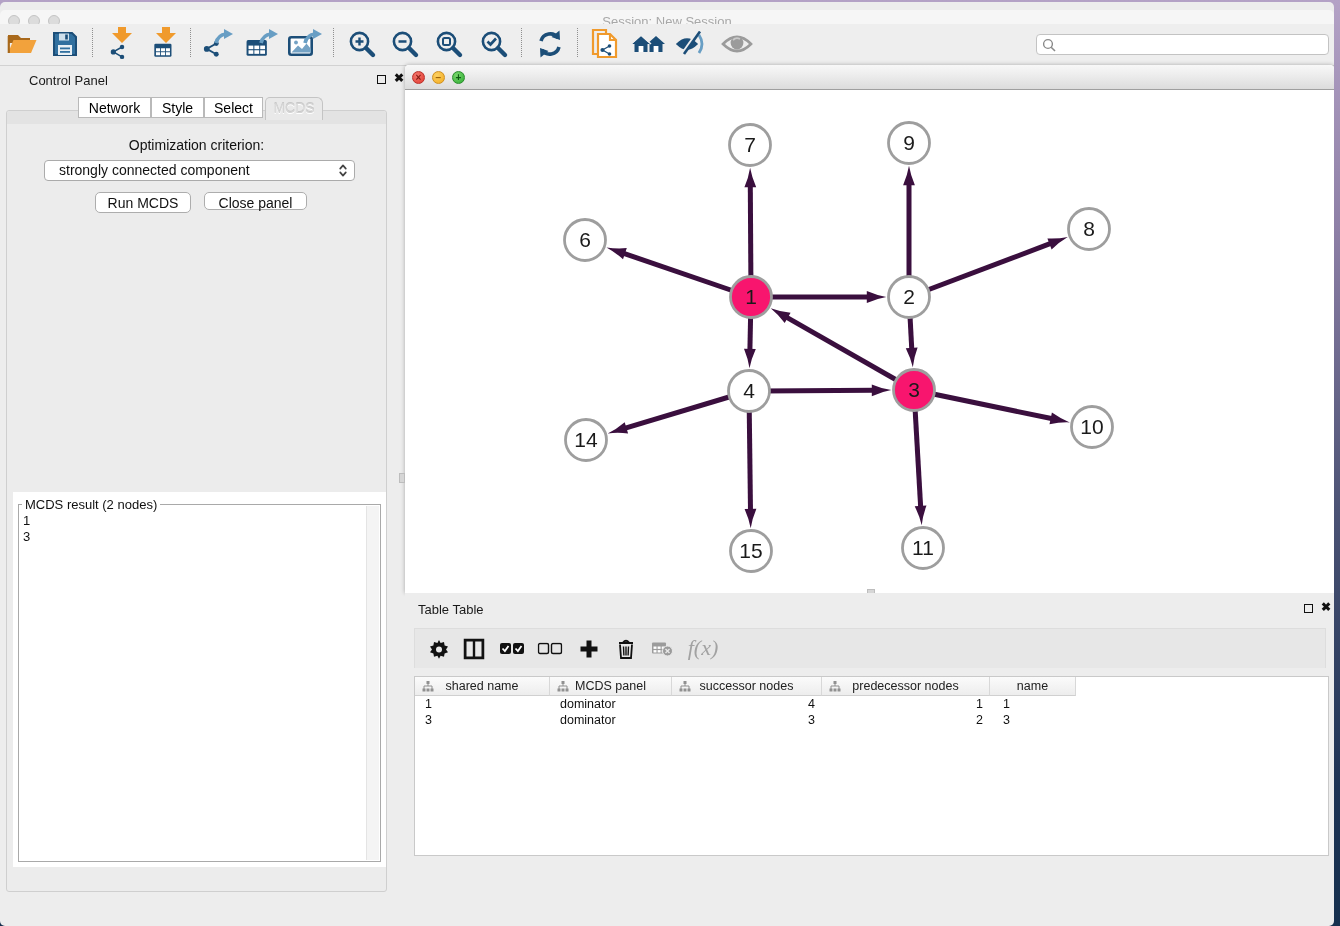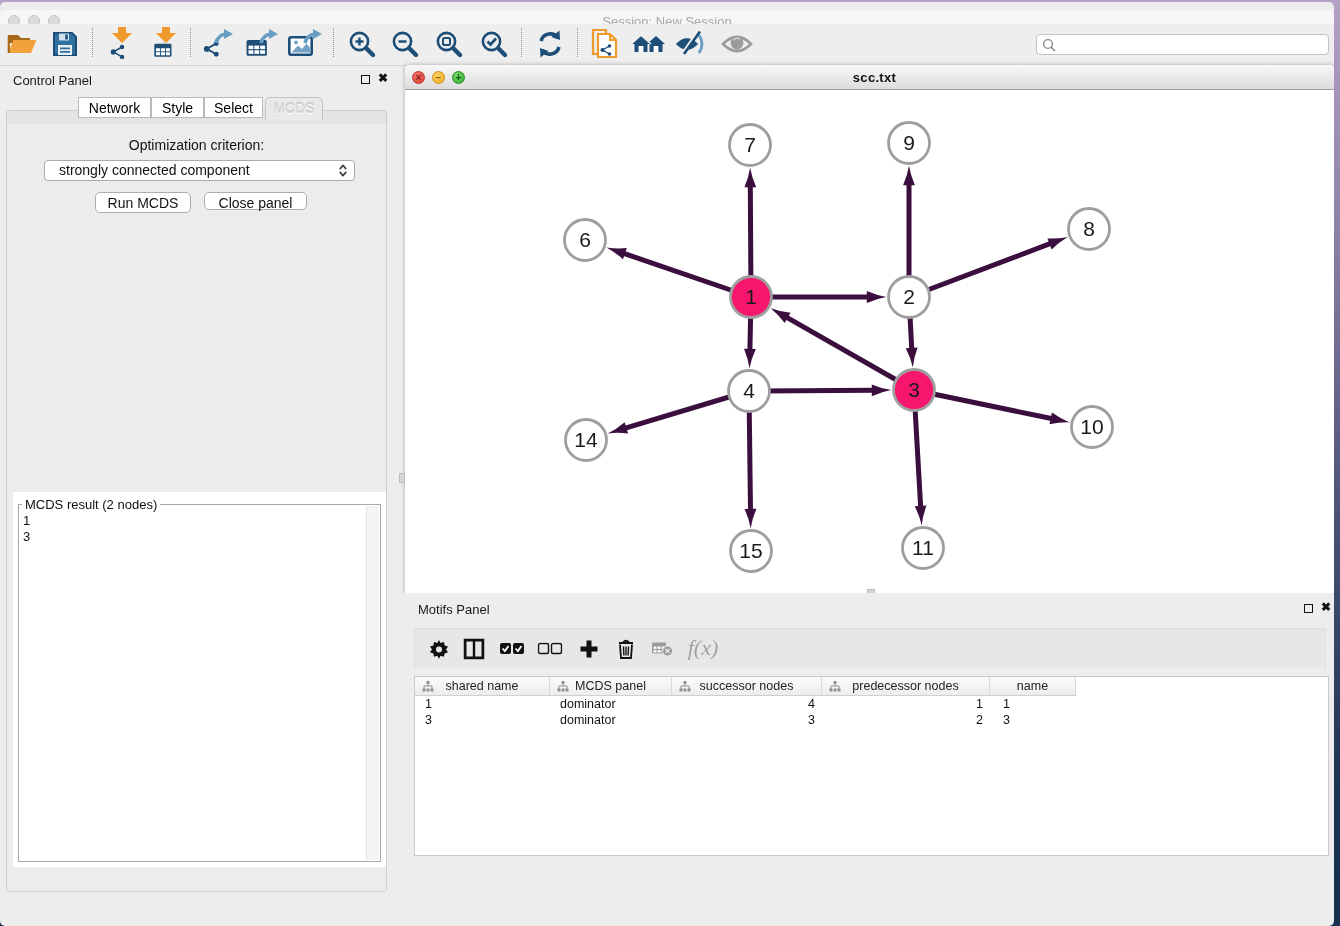--- a/index.html
+++ b/index.html
@@ -9,21 +9,21 @@
 #titlebar { position:absolute; left:0; top:0; width:100%; height:22px; background:#f6f6f6; border-bottom:1px solid #cfcfcf; border-radius:5px 5px 0 0;margin-top:8px; }
 .tl { position:absolute; top:5px; width:12px; height:12px; border-radius:50%; background:#dcdcdc; border:1px solid #c4c4c4; }
 #titlebar .t1{left:8px;} #titlebar .t2{left:28px;} #titlebar .t3{left:48px;}
 #title-text { position:absolute; top:4px; left:0; width:100%; text-align:center; font-size:13px; color:#a8a8a8; }
 
 #toolbar { position:absolute; left:0; top:22px; width:100%; height:42px; background:#eeeeee; border-bottom:1px solid #d2d2d2; }
 .tbsep { position:absolute; top:4px; height:29px; border-left:1px dotted #8f8f8f; }
 #searchbox { position:absolute; left:1036px; top:10px; width:293px; height:21px; background:#fff; border:1px solid #c3c3c3; border-radius:4px; }
 
 #cpanel { position:absolute; left:0; top:64px; width:392px; height:826px; background:#ededed; }
-#cpanel-head { position:absolute; left:0; top:0; width:100%; height:28px;padding-left:28px; }
+#cpanel-head { position:absolute; left:16px; top:0; width:100%; height:28px;padding-left:28px; }
 .pt { position:absolute; left:13px; top:7px; font-size:13px; color:#1a1a1a; }
 .float-btn { position:absolute; top:9px; width:9px; height:9px; border:1.5px solid #111; background:#ededed; }
 .close-x { position:absolute; top:5px; font-size:12px; font-weight:bold; color:#111; }
 #cptabs { position:absolute; left:78px; top:31px; height:21px; font-size:14px; z-index:5; }
 .cptab { position:absolute; top:0; height:21px; background:#fff; border:1px solid #b9b9b9; text-align:center; line-height:20px; color:#000; }
 #cpbody { position:absolute; left:6px; top:44px; width:381px; height:782px; background:#ececec; border:1px solid #cfcfcf; border-radius:3px; }
 #cpband { position:absolute; left:0; top:0; width:100%; height:13px; background:#e3e3e3; border-radius:3px 3px 0 0; }
 
 #netwin { position:absolute; left:405px; top:63px; width:929px; height:528px; background:#fff; border-radius:4px 4px 0 0; box-shadow:0 0 4px rgba(0,0,0,0.3); }
 #nettitle { position:absolute; left:0; top:0; width:100%; height:25px; background:linear-gradient(180deg,#f8f8f8 0%,#ececec 45%,#dcdcdc 100%); border-bottom:1px solid #9f9f9f; border-radius:4px 4px 0 0; }
@@ -222,21 +222,20 @@
         <div style="position:absolute; left:10px; top:21px; font-size:13px; color:#111; line-height:15.5px;">1<br>3</div>
         <div style="position:absolute; left:353px; top:14px; width:13px; height:354px; background:#f4f4f4; border-left:1px solid #e4e4e4;"></div>
       </div>
     </div>
   </div>
   <div id="netwin">
     <div id="nettitle">
       <div class="mtl" style="left:7px; background:radial-gradient(circle at 35% 30%,#f2766c,#e23a30); border:1px solid #b9302a; color:#841911;">×</div>
       <div class="mtl" style="left:27px; background:radial-gradient(circle at 35% 30%,#fcd062,#f3ab1e); border:1px solid #cf9020; color:#985f06;">−</div>
       <div class="mtl" style="left:47px; background:radial-gradient(circle at 35% 30%,#79d66c,#2dad32); border:1px solid #2a8b2c; color:#0c5a10;">+</div>
-      <div class="tt">scc.txt</div>
     </div>
     <div id="netcanvas"><svg width="929" height="503" font-family="Liberation Sans, sans-serif">
 <line x1="346.0" y1="207.0" x2="345.3" y2="95.2" stroke="#3a0f3e" stroke-width="5.0"></line>
 <path d="M351.2,97.2 Q346.9,87.4 345.1,77.7 Q343.6,87.5 339.4,97.2 Z" fill="#3a0f3e"></path>
 <line x1="346.0" y1="207.0" x2="218.0" y2="163.1" stroke="#3a0f3e" stroke-width="5.0"></line>
 <path d="M221.8,158.1 Q211.2,159.0 201.5,157.4 Q210.2,162.1 218.0,169.3 Z" fill="#3a0f3e"></path>
 <line x1="346.0" y1="207.0" x2="463.8" y2="207.0" stroke="#3a0f3e" stroke-width="5.0"></line>
 <path d="M461.8,212.9 Q471.5,208.7 481.3,207.0 Q471.5,205.3 461.8,201.1 Z" fill="#3a0f3e"></path>
 <line x1="346.0" y1="207.0" x2="344.9" y2="260.8" stroke="#3a0f3e" stroke-width="5.0"></line>
 <path d="M339.0,258.7 Q343.0,268.5 344.5,278.3 Q346.3,268.6 350.8,258.9 Z" fill="#3a0f3e"></path>
@@ -281,21 +280,21 @@
 <circle cx="181" cy="350" r="20.5" fill="#ffffff" stroke="#9e9e9e" stroke-width="2.8"></circle>
 <text x="181" y="357" text-anchor="middle" font-size="21" fill="#1a1a1a">14</text>
 <circle cx="346" cy="461" r="20.5" fill="#ffffff" stroke="#9e9e9e" stroke-width="2.8"></circle>
 <text x="346" y="468" text-anchor="middle" font-size="21" fill="#1a1a1a">15</text>
 </svg></div>
     <div class="grip" style="left:-6px; top:408px; width:6px; height:10px;"></div>
     <div class="grip" style="left:462px; top:524px; width:8px; height:5px;"></div>
   </div>
   <div id="tpanel">
     <div id="tpanel-head">
-      <span class="pt" style="top:9px;">Motifs Panel</span>
+      <span class="pt" style="top:9px;">Table Table</span>
       <div class="float-btn" style="left:899px; top:11px;"></div>
       <div class="close-x" style="left:916px; top:7px;">✖</div>
     </div>
     <div id="ttoolbar">
         <div style="position:absolute;left:24px;top:50%;transform:translate(-50%,-50%);line-height:0;"><svg width="20" height="20" viewBox="0 0 20 20">
             <path d="M10 1 l1.6 3 3.4 -1 0.6 3.4 3.4 1.2 -2 2.8 2 2.8 -3.4 1.2 -0.6 3.4 -3.4 -1 -1.6 3 -1.6 -3 -3.4 1 -0.6 -3.4 -3.4 -1.2 2 -2.8 -2 -2.8 3.4 -1.2 0.6 -3.4 3.4 1 Z" fill="#111"></path>
             <circle cx="10" cy="10.4" r="3" fill="#e8e8e8"></circle>
           </svg></div>
 <div style="position:absolute;left:59px;top:50%;transform:translate(-50%,-50%);line-height:0;"><svg width="21" height="21" viewBox="0 0 21 21">
             <rect x="1.5" y="1.5" width="18" height="18" fill="none" stroke="#111" stroke-width="3"></rect>

